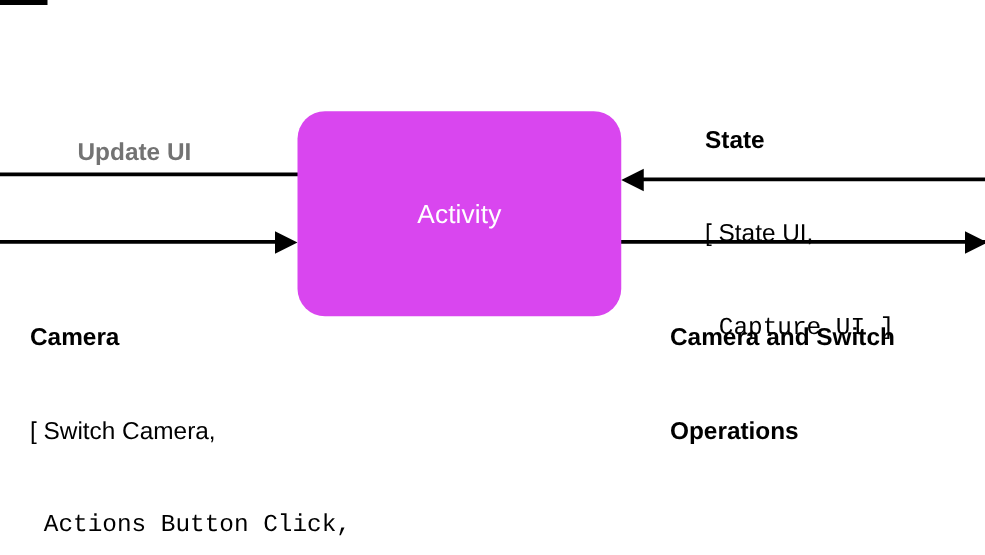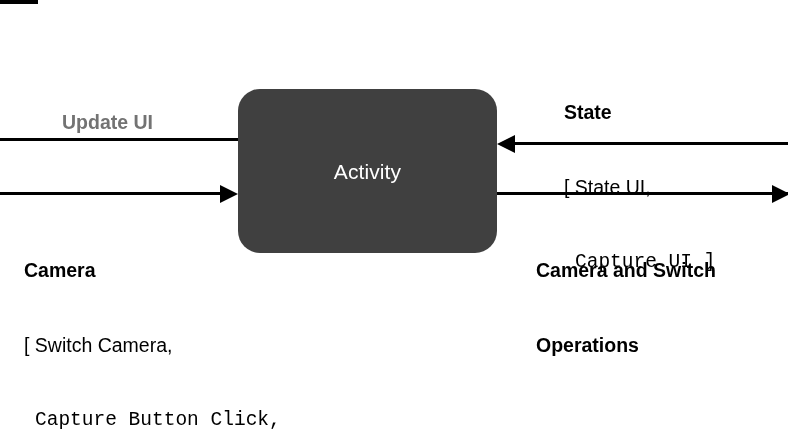--- a/index.html
+++ b/index.html
@@ -30,21 +30,21 @@
     background: #000000;
   }
 
   
   #activity-node {
     position: absolute;
     left: 238px;
     top: 89px;
     width: 259px;
     height: 164px;
-    background: #404040;
+    background: #d946ef;
     border-radius: 22px;
     display: flex;
     align-items: center;
     justify-content: center;
     box-sizing: border-box;
   }
   #activity-node .node-label {
     color: #ffffff;
     font-size: 21px;
     font-weight: 400;
@@ -135,21 +135,21 @@
 
   <div id="activity-node">
     <span class="node-label">Activity</span>
   </div>
 
   <div id="label-update-ui">Update UI</div>
 
   <div class="text-block" id="block-actions">
     <span class="hdr">Camera</span>
     <span class="ln">[ Switch Camera,</span>
-    <span class="ln indent">Capture Button Click,</span>
+    <span class="ln indent">Actions Button Click,</span>
     
     
     
   </div>
 
   <div class="text-block" id="block-state">
     <span class="hdr">State</span>
     <span class="ln">[ State UI,</span>
     <span class="ln indent">Capture UI ]</span>
   </div>

